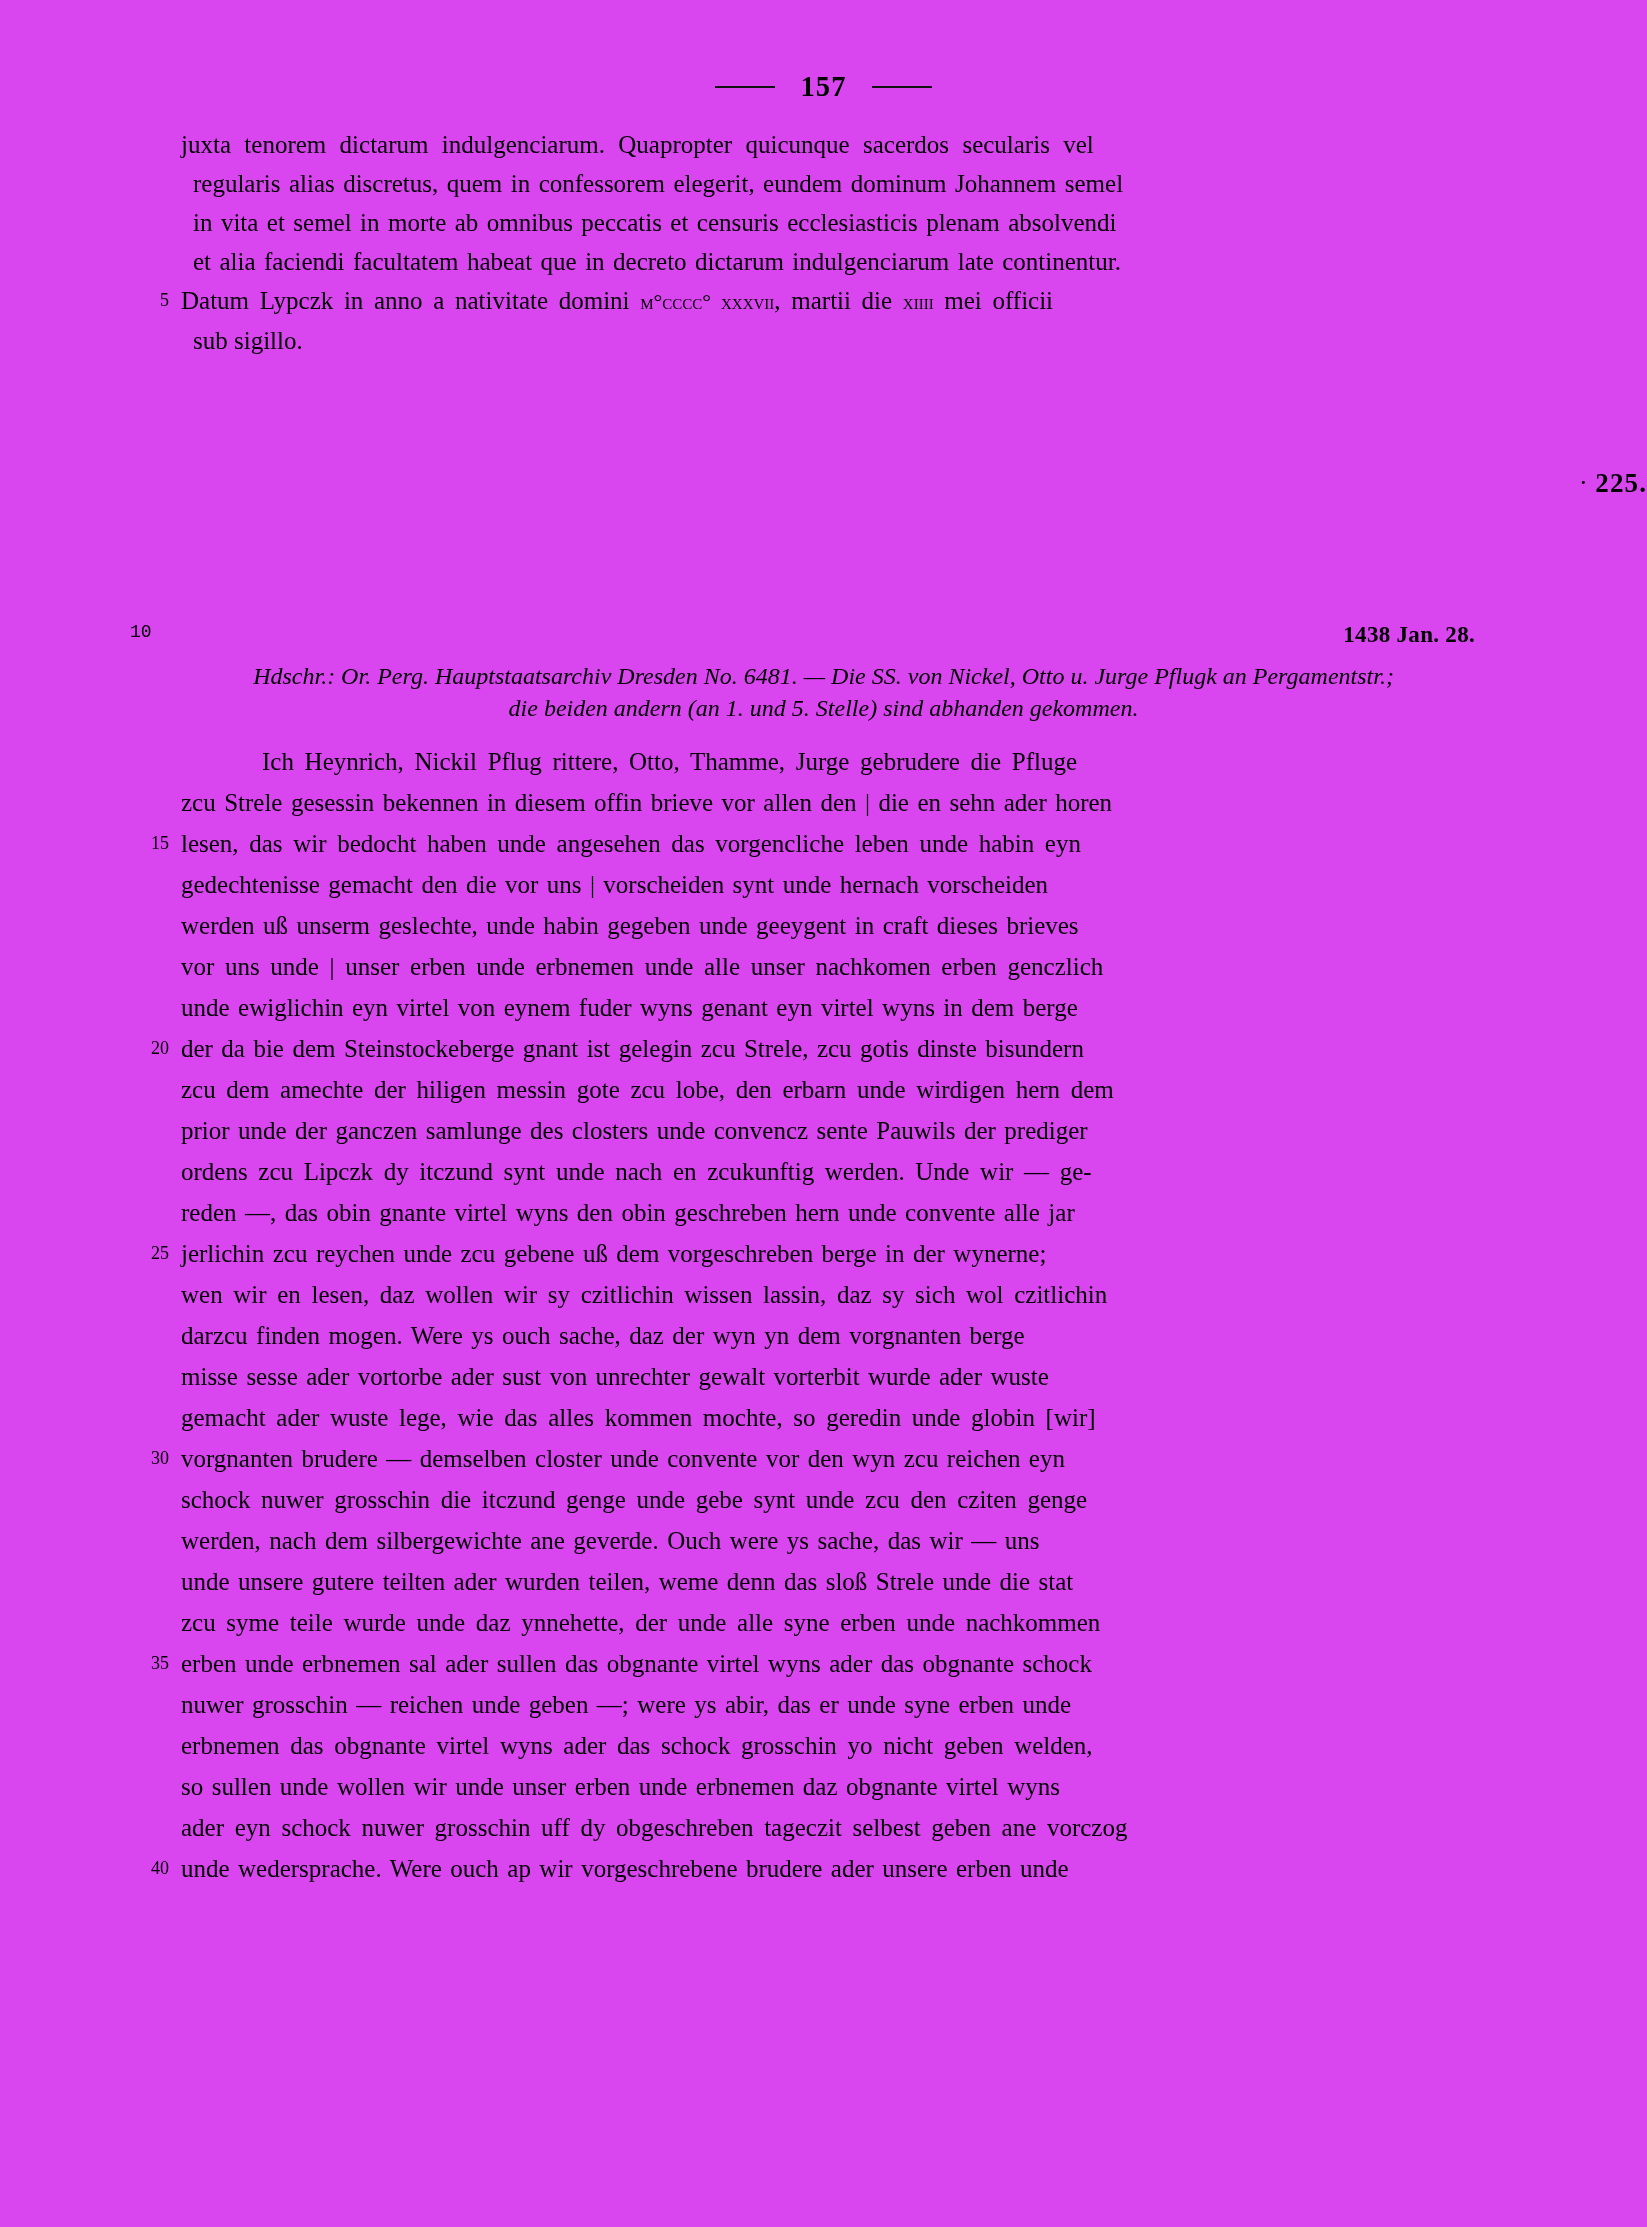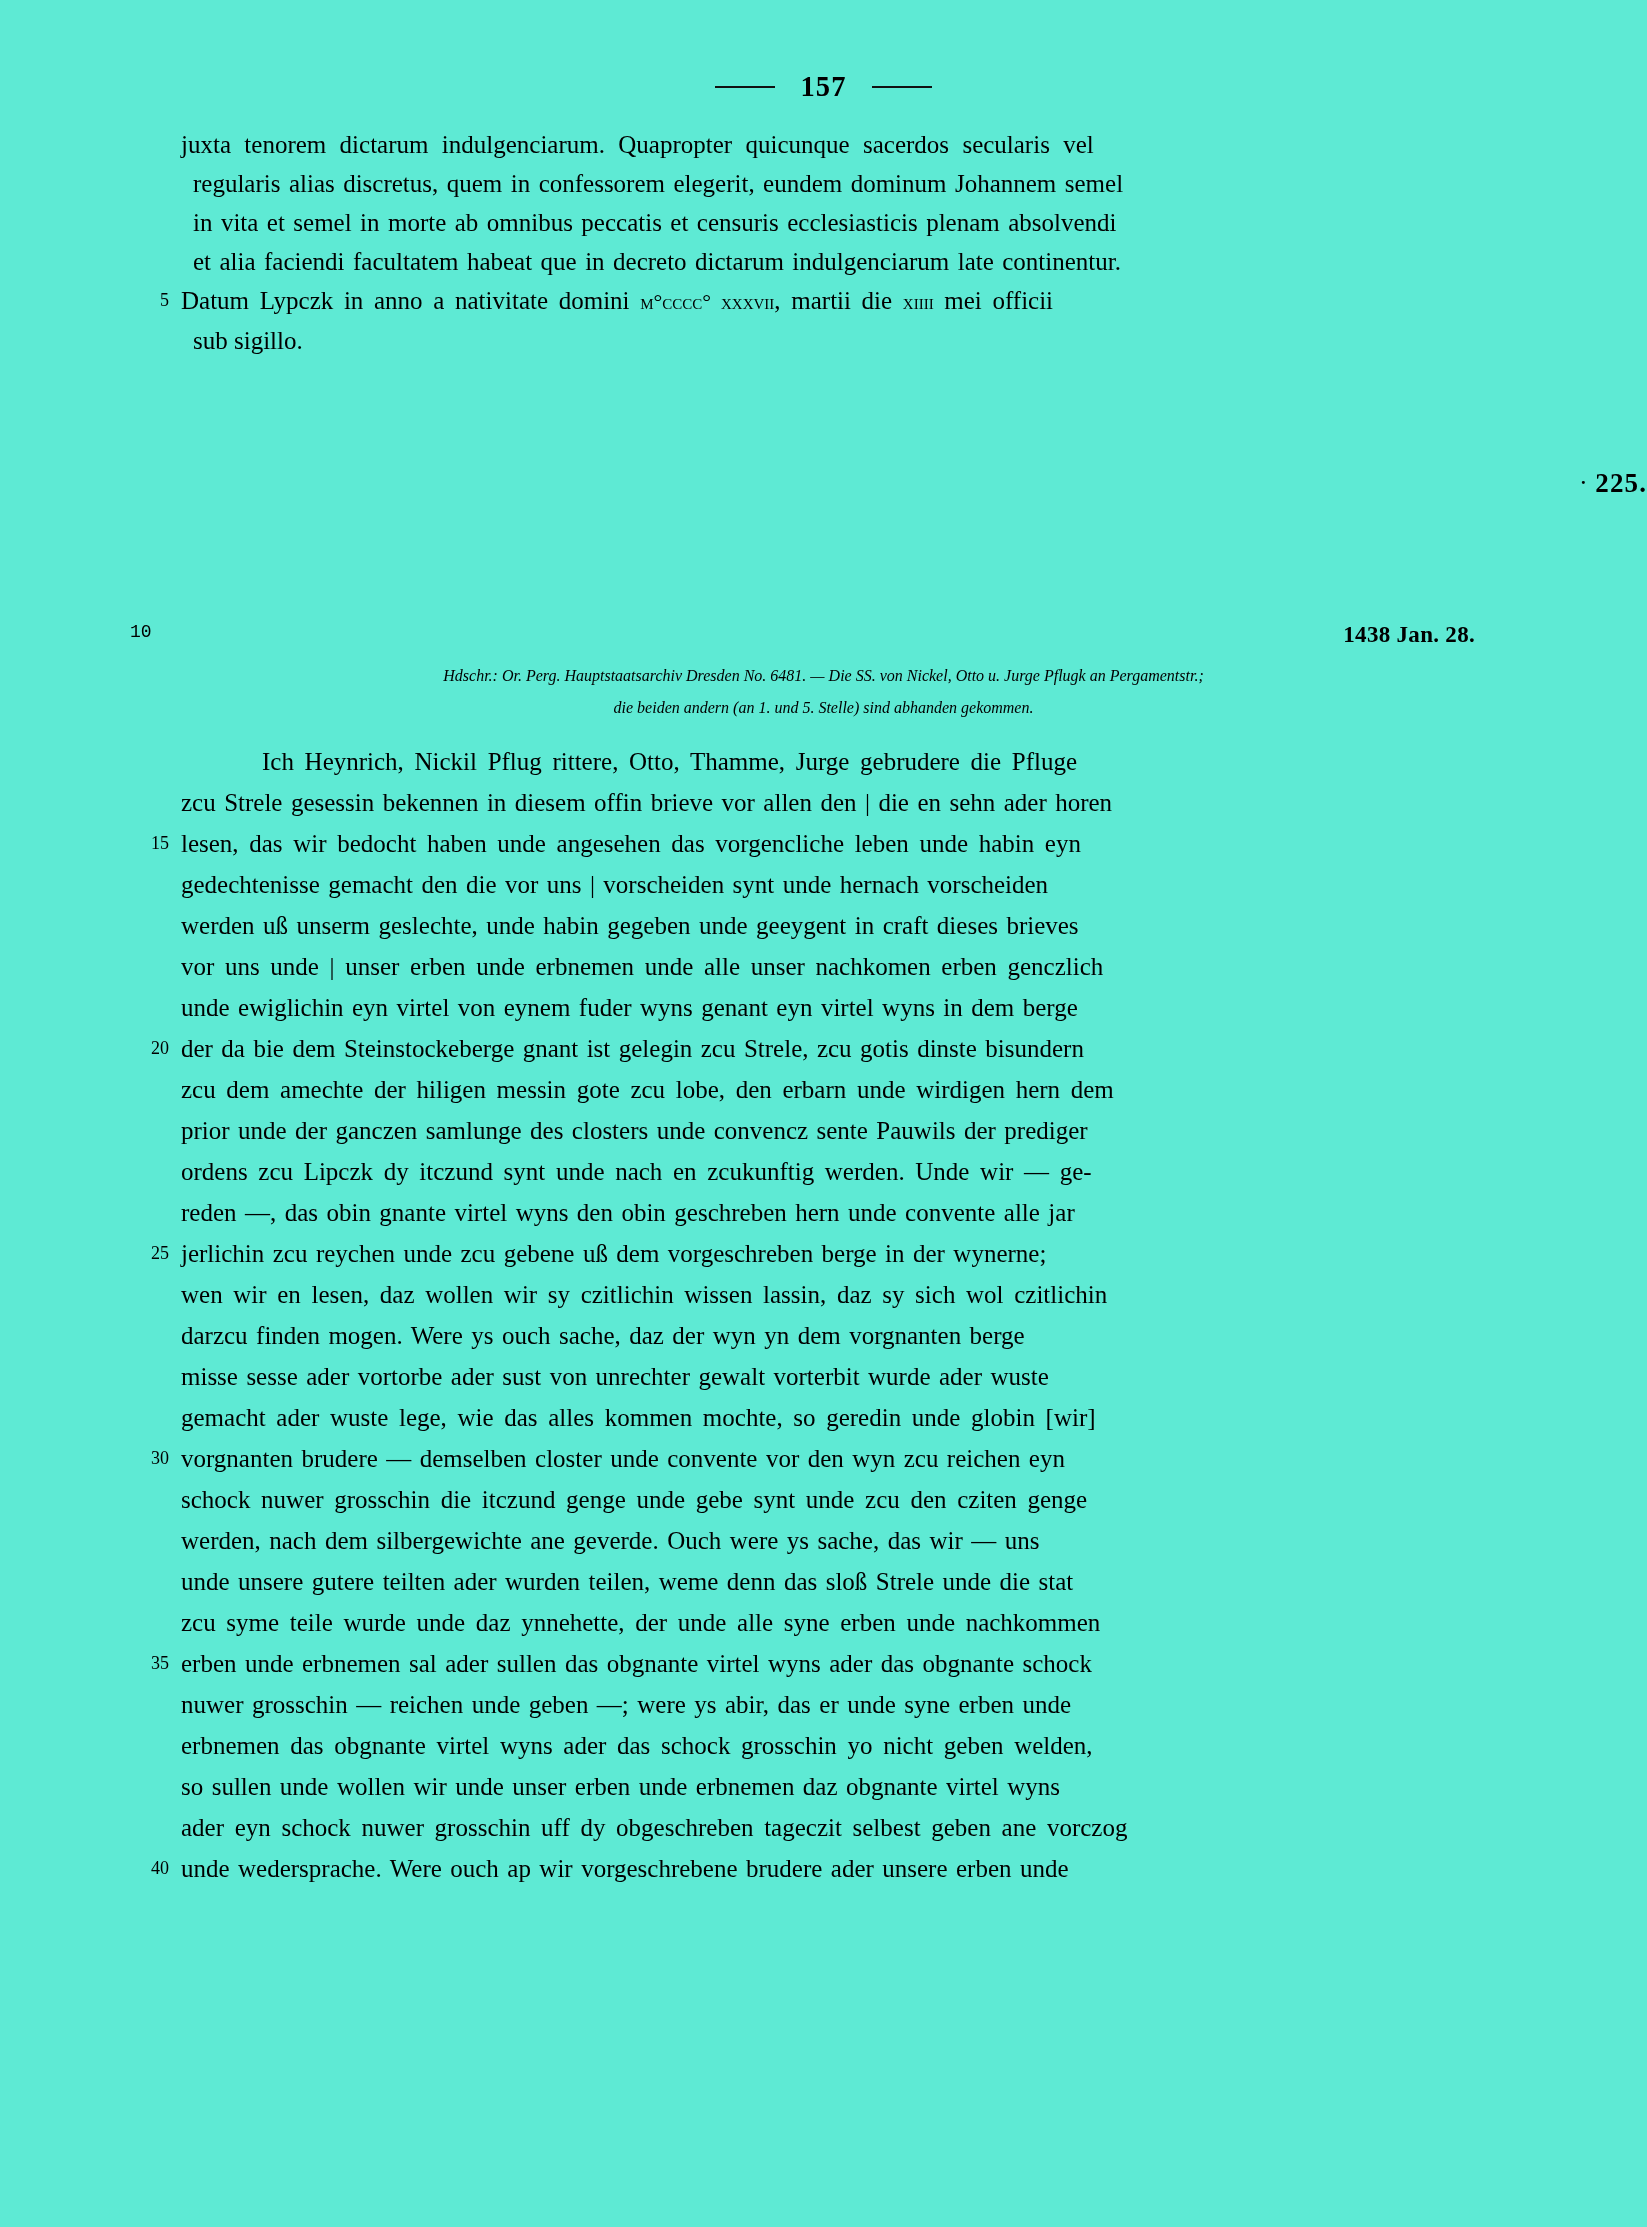--- a/index.html
+++ b/index.html
@@ -10,21 +10,21 @@
   }
   body {
     font-family: "Liberation Serif", "DejaVu Serif", serif;
     color: #000000;
   }
 
   .page {
     position: relative;
     width: 1647px;
     height: 2227px;
-    background: #5eead4;
+    background: #d946ef;
     overflow: hidden;
   }
 
   
   .running-head {
     position: absolute;
     top: 71px;
     left: 0;
     width: 1647px;
     text-align: center;
@@ -130,21 +130,21 @@
   }
 
   
   .source-note {
     position: absolute;
     top: 660px;
     left: 0;
     width: 1647px;
     text-align: center;
     font-style: italic;
-    font-size: 16px;
+    font-size: 24px;
     line-height: 32px;
   }
 
   
   .body-text { top: 741px; }
   .body-text .tline { line-height: 41px; }
   .body-text .tline .num { line-height: 41px; }
   .body-text .tline.first { text-indent: 0; margin-left: 81px; }
 </style>
 </head>

